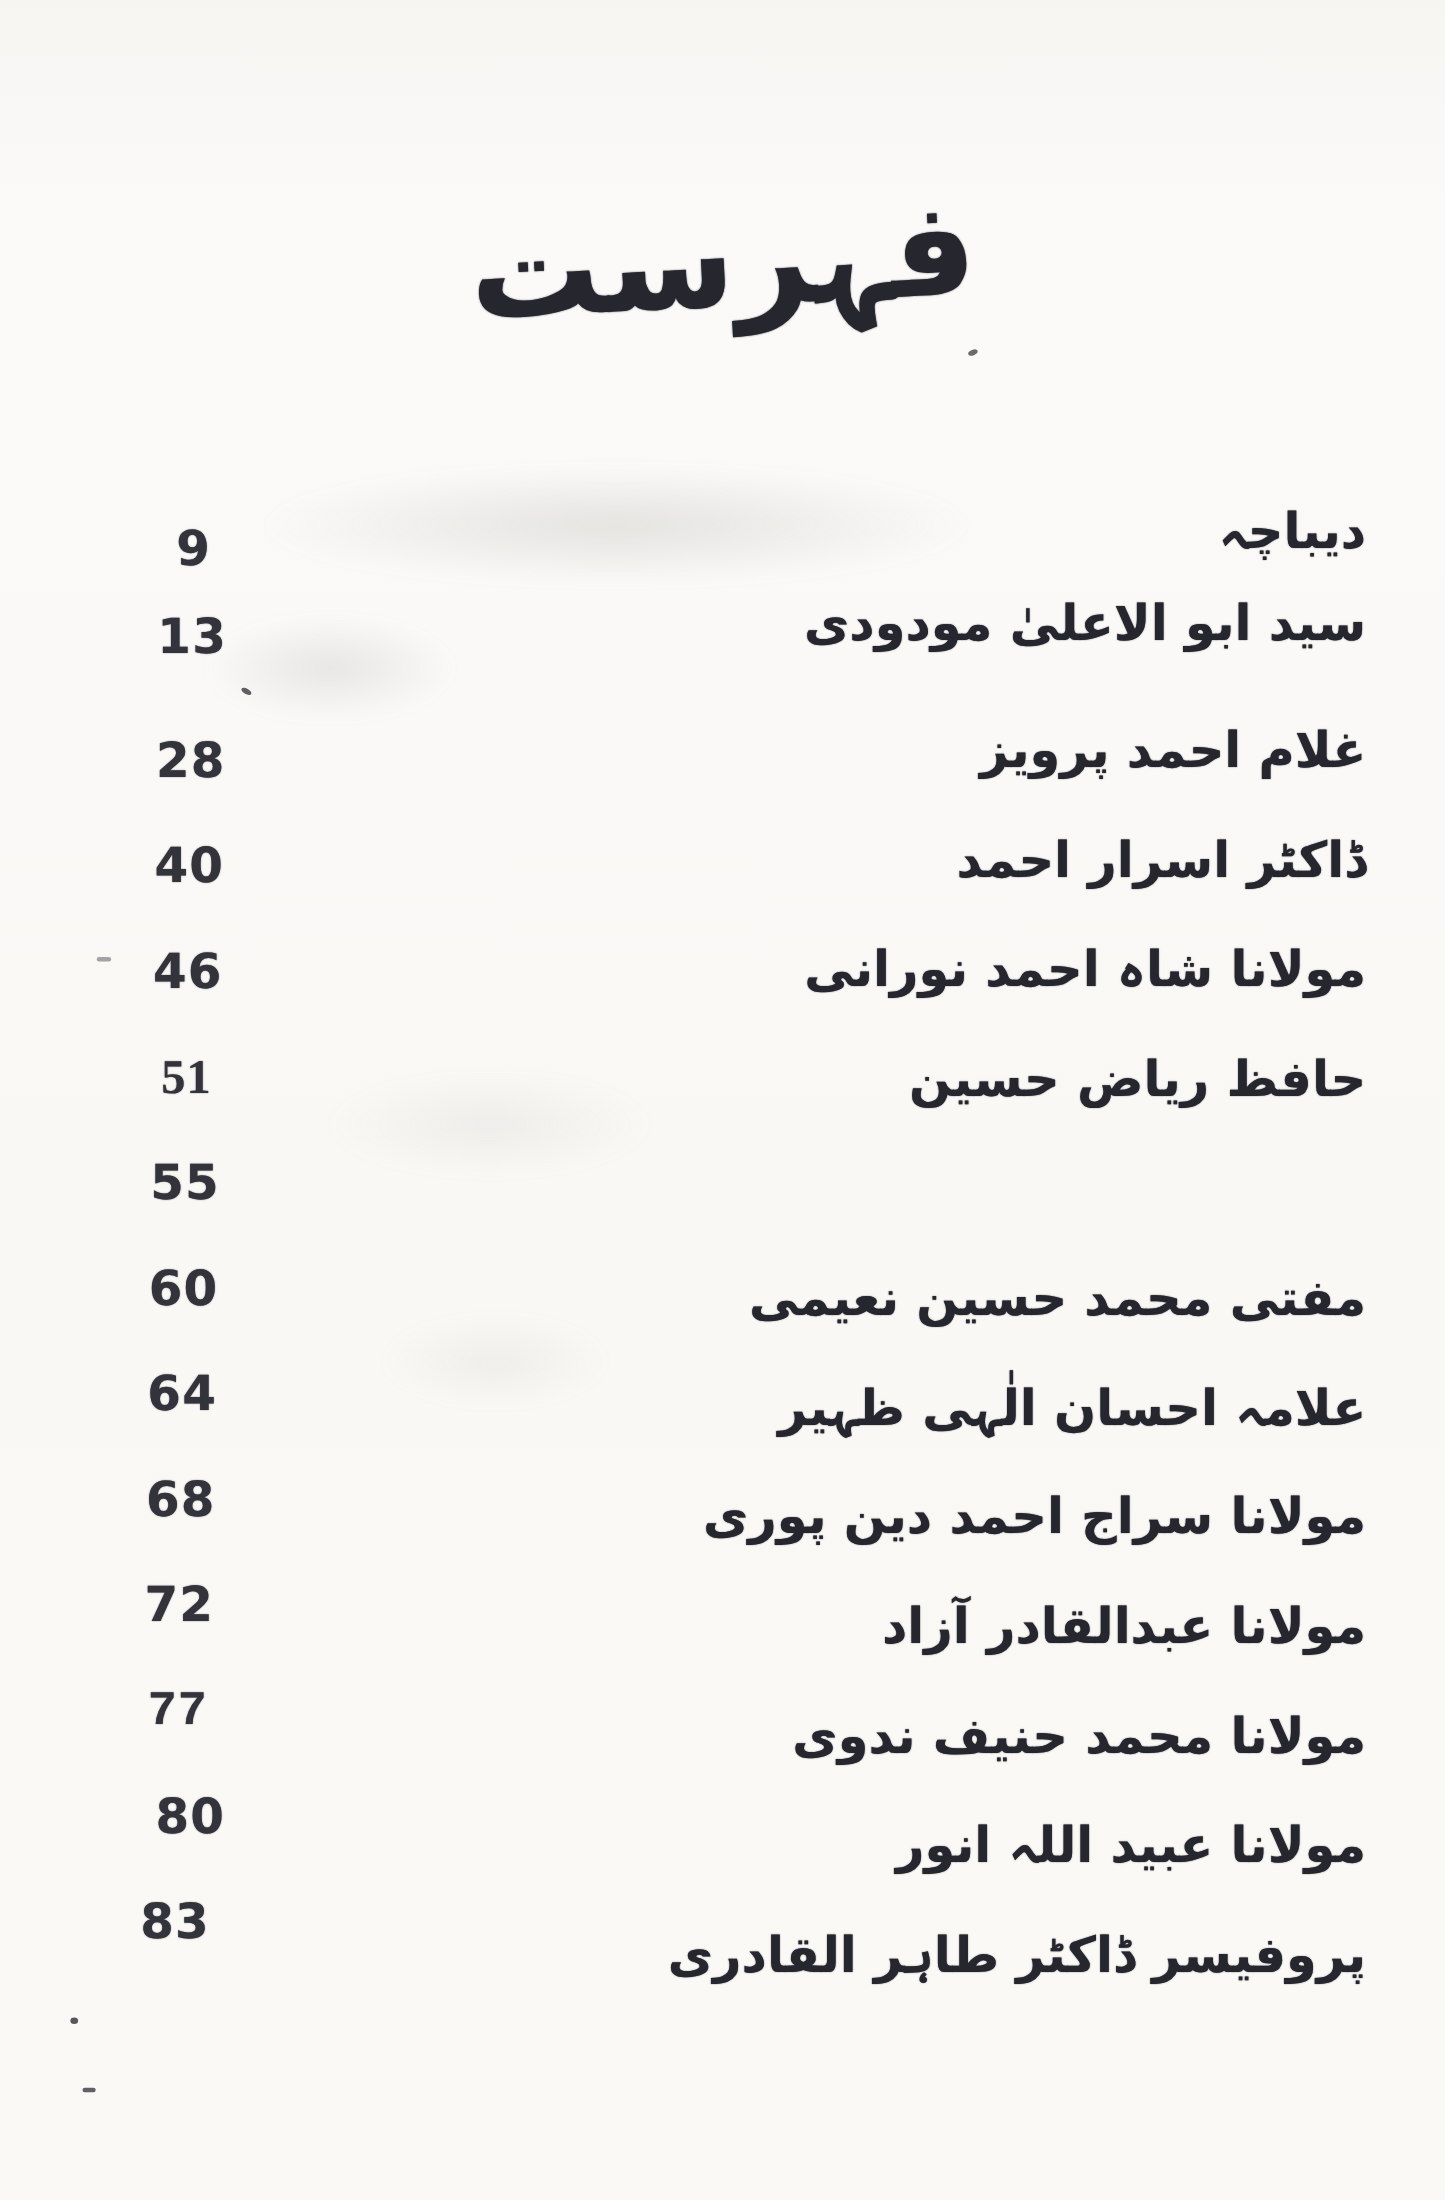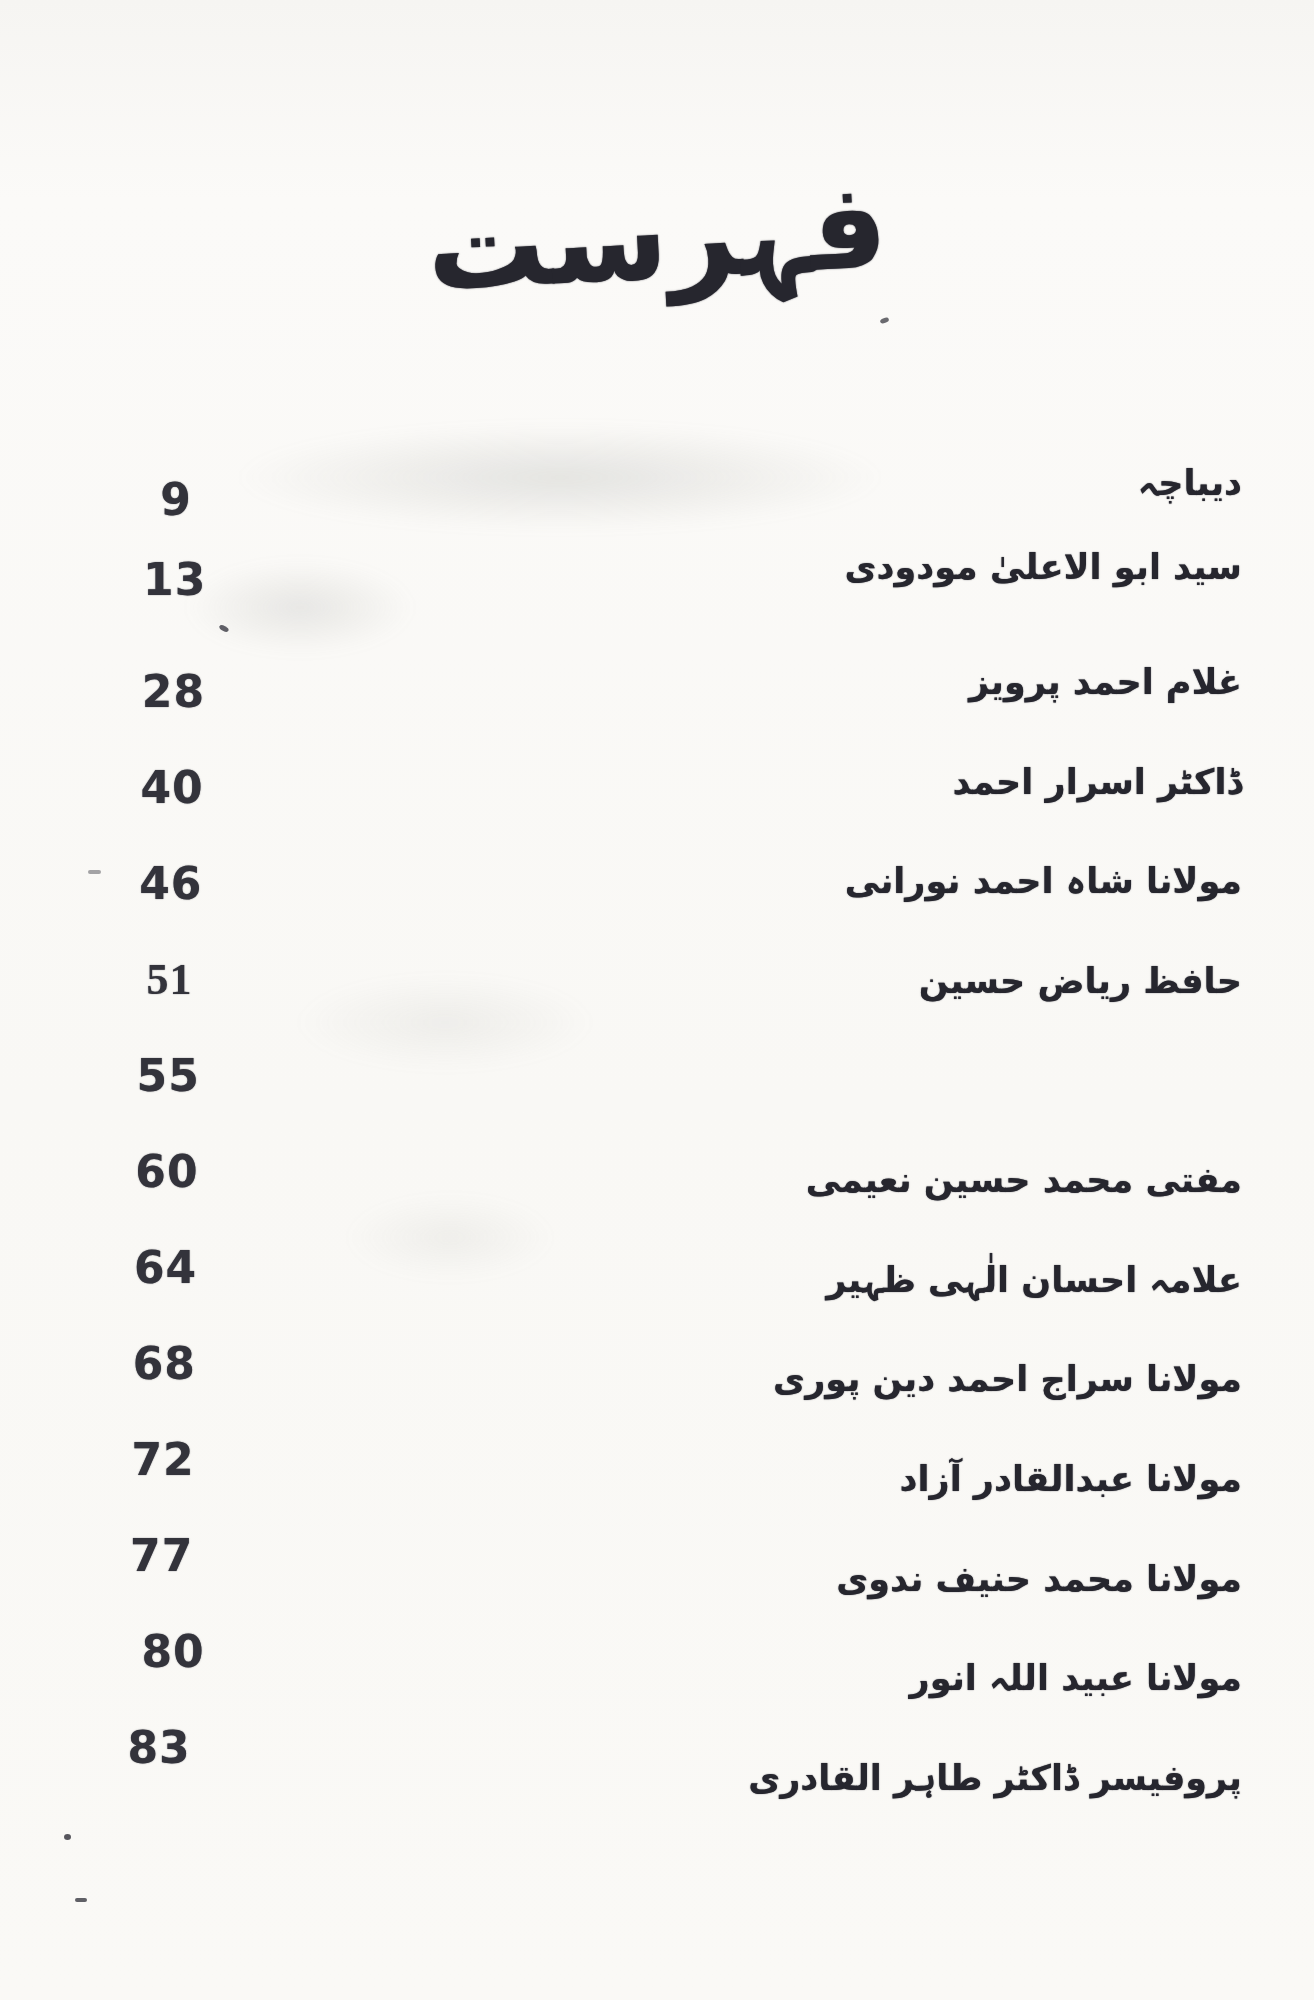--- a/index.html
+++ b/index.html
@@ -66,21 +66,21 @@
     right: 0;
     height: 86px;
   }
   .toc-name {
     position: absolute;
     right: 72px;
     top: 0;
     height: 86px;
     line-height: 86px;
     direction: rtl;
-    font-size: 35px;
+    font-size: 45px;
     font-weight: bold;
     white-space: nowrap;
     color: #26262e;
     text-shadow: 0 0 1.2px rgba(30,30,40,0.8);
   }
   .toc-page-num {
     position: absolute;
     width: 100px;
     text-align: center;
     font-size: 44px;
@@ -146,21 +146,21 @@
       </div>
       <div class="toc-row" style="top: 1336.4px;">
         <span class="toc-page-num" style="left: 114.3px; top: 2.6px;">68</span>
         <span class="toc-name">مولانا سراج احمد دین پوری</span>
       </div>
       <div class="toc-row" style="top: 1436px;">
         <span class="toc-page-num" style="left: 113px; top: -1px;">72</span>
         <span class="toc-name">مولانا عبدالقادر آزاد</span>
       </div>
       <div class="toc-row" style="top: 1535.6px;">
-        <span class="toc-page-num" style="left: 111.7px; top: -4.6px;">77</span>
+        <span class="toc-page-num" style="left: 111.7px; top: -4.6px; font-family: Liberation Mono, monospace;">77</span>
         <span class="toc-name">مولانا محمد حنیف ندوی</span>
       </div>
       <div class="toc-row" style="top: 1635.2px;">
         <span class="toc-page-num" style="left: 123px; top: -8.2px;">80</span>
         <span class="toc-name">مولانا عبید اللہ انور</span>
       </div>
       <div class="toc-row" style="top: 1734.8px;">
         <span class="toc-page-num" style="left: 109.1px; top: -11.8px;">83</span>
         <span class="toc-name">پروفیسر ڈاکٹر طاہر القادری</span>
       </div>

